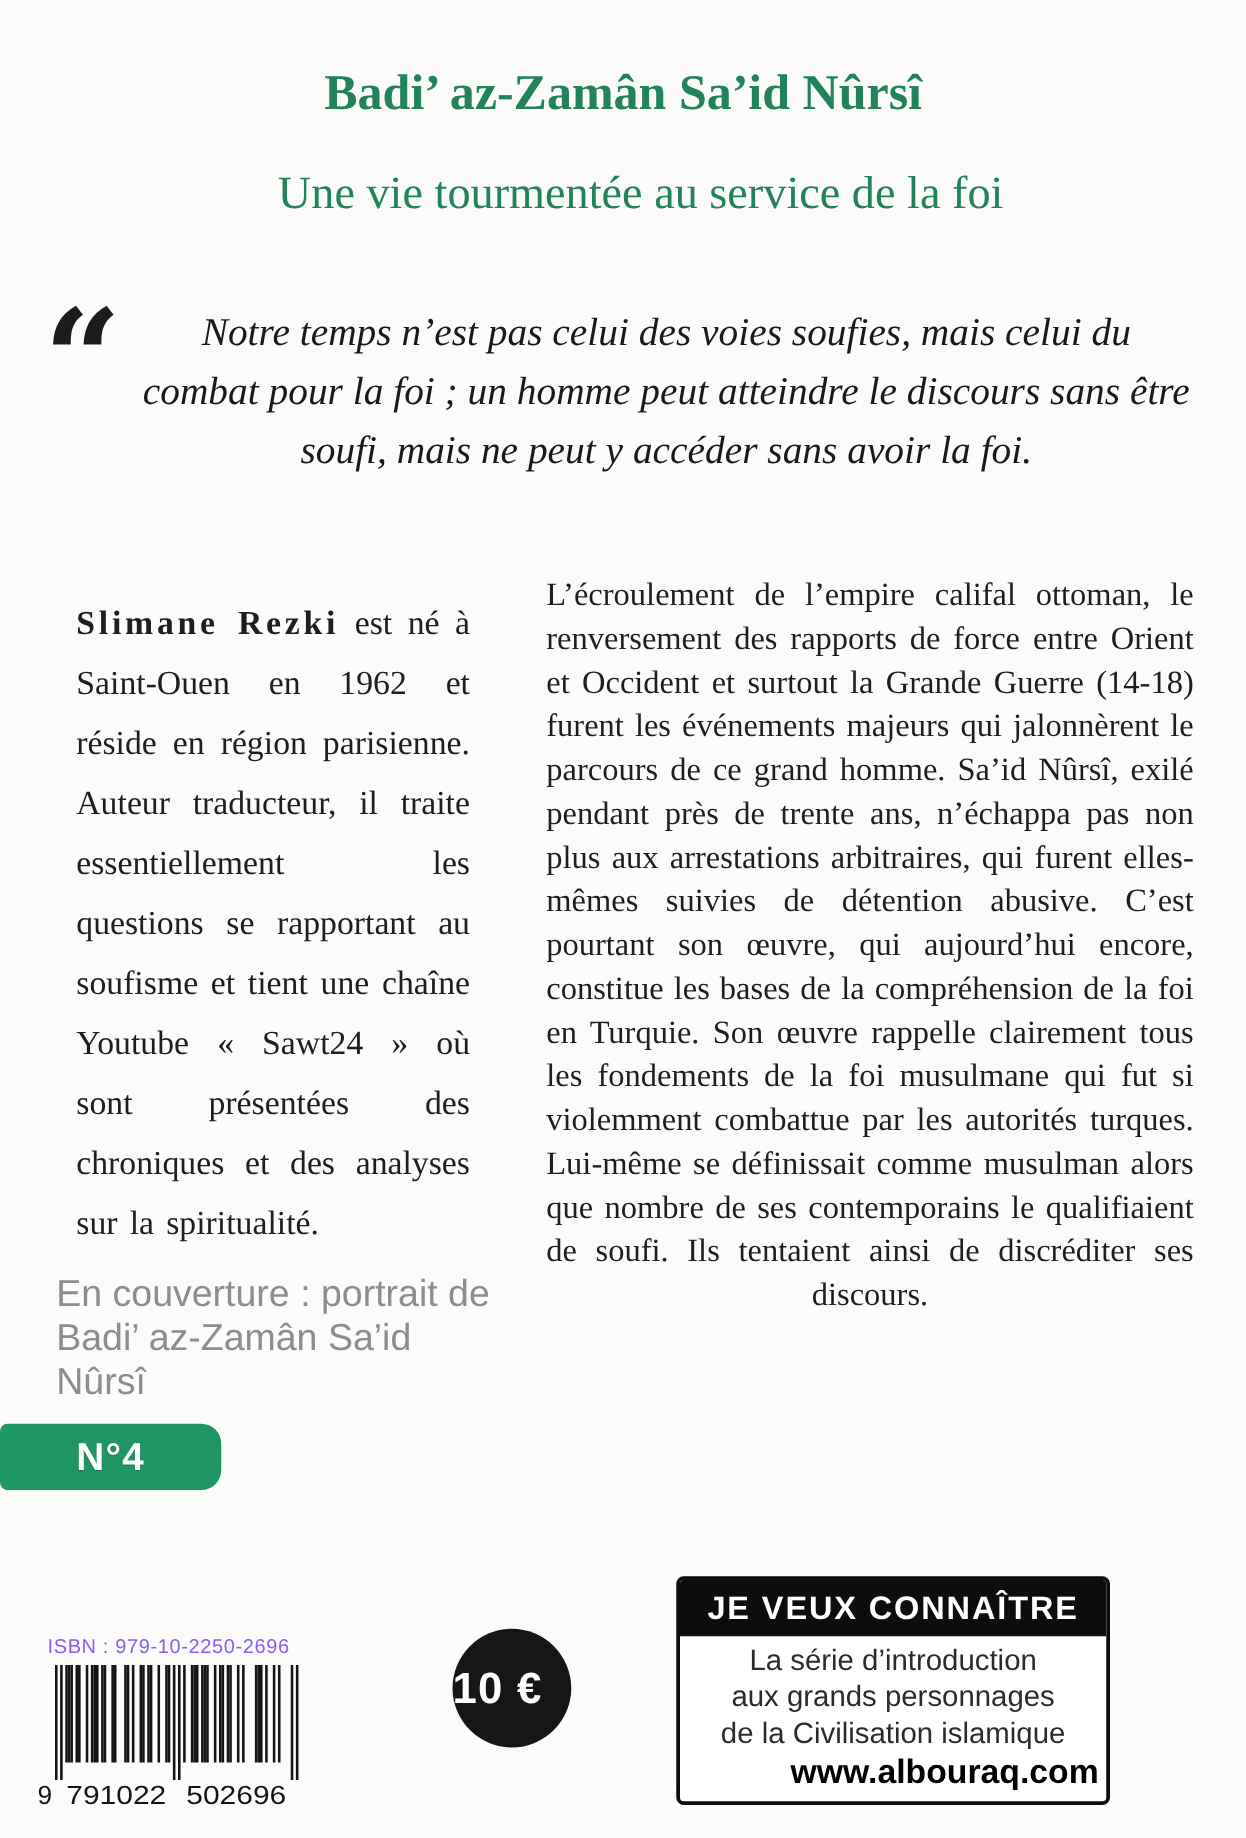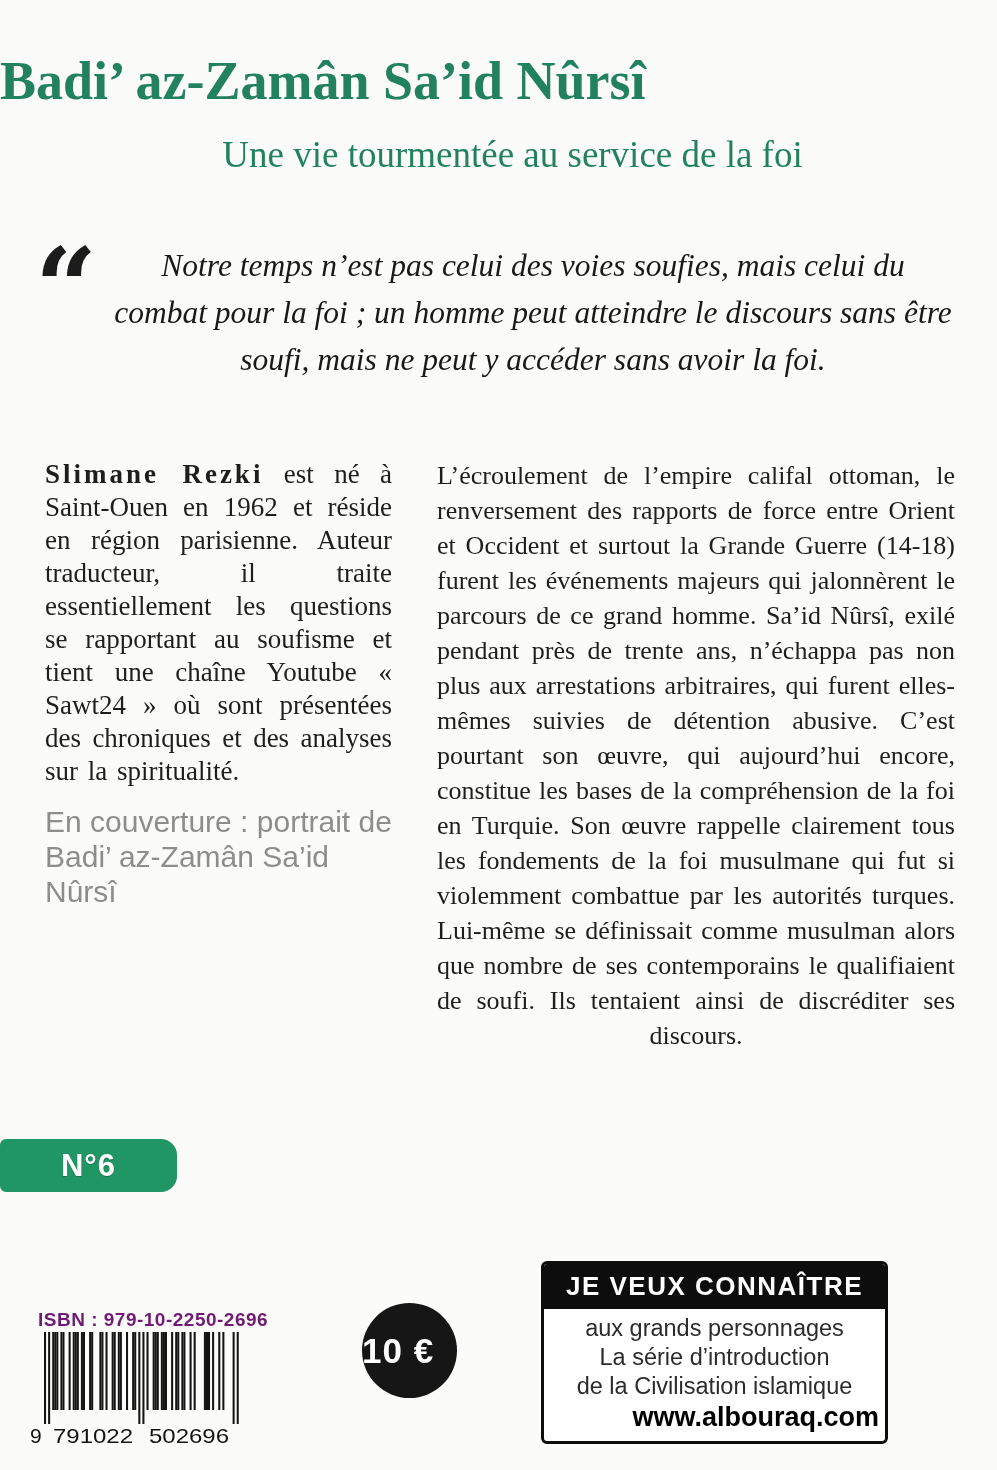--- a/index.html
+++ b/index.html
@@ -8,21 +8,21 @@
     background:var(--page-bg,#fbfbf9);
     font-family:"Liberation Serif",serif;
     color:#1d1d1d;
     overflow:hidden;
   }
   .page{position:absolute;inset:0;}
 
   
   .title{
     position:absolute;top:52px;left:0;width:100%;
-    font-weight:bold;font-size:54px;line-height:1.1;
+    text-align:center;font-weight:bold;font-size:40px;line-height:1.1;
     color:var(--green,#22825e);letter-spacing:0px;
   }
   .subtitle{
     position:absolute;top:133px;left:0;width:100%;
     text-align:center;font-size:37px;line-height:1.2;
     color:var(--green,#22825e);
     padding-left:14px;
   }
 
   
@@ -40,21 +40,21 @@
     text-align:center;color:#191919;padding-top:2px;
   }
 
   
   .columns{
     position:absolute;top:458px;left:45px;width:910px;
     display:flex;gap:45px;
   }
   .col-left{width:347px;flex:0 0 347px;}
   .bio{
-    margin:0;font-size:27px;line-height:33px;text-align:justify;
+    margin:16px;font-size:27px;line-height:48px;text-align:justify;
     word-spacing:3px;color:#1e1e1e;
   }
   .bio strong{letter-spacing:3px;font-weight:bold;}
   .cover-caption{
     margin:16px 0 0 0;font-family:"Liberation Sans",sans-serif;
     font-size:30px;line-height:35px;color:var(--gray,#8d8d8d);
   }
   .col-right{width:518px;flex:0 0 518px;}
   .desc{
     margin:0;font-size:26px;line-height:35px;
@@ -70,22 +70,22 @@
   }
   .series-badge span{
     font-family:"Liberation Sans",sans-serif;font-weight:bold;
     font-size:31px;color:#ffffff;letter-spacing:1px;
     text-shadow:0 1px 1px rgba(0,0,0,.25);
   }
 
   
   .isbn{
     position:absolute;left:38px;top:1309px;
-    font-family:"Liberation Sans",sans-serif;font-weight:bold;
-    font-size:19px;color:#701a75;letter-spacing:.5px;
+    font-family:"Liberation Sans",sans-serif;font-weight:normal;
+    font-size:16px;color:#8b5cf6;letter-spacing:.5px;
   }
   .barcode{position:absolute;left:28px;top:1332px;width:218px;height:114px;}
 
   .price-badge{
     position:absolute;left:362px;top:1303px;width:95px;height:95px;
     background:#161616;border-radius:50%;
     display:flex;align-items:center;
   }
   .price-badge span{
     font-family:"Liberation Sans",sans-serif;font-weight:bold;
@@ -130,21 +130,21 @@
     <div class="col-left">
       <p class="bio"><strong>Slimane Rezki</strong><span> est né à Saint-Ouen en 1962 et réside en région parisienne. Auteur traducteur, il traite essentiellement les questions se rapportant au soufisme et tient une chaîne Youtube « Sawt24 » où sont présentées des chroniques et des analyses sur la spiritualité.</span></p>
       <p class="cover-caption">En couverture : portrait de Badi’ az-Zamân Sa’id Nûrsî</p>
     </div>
     <div class="col-right">
       <p class="desc">L’écroulement de l’empire califal ottoman, le renversement des rapports de force entre Orient et Occident et surtout la Grande Guerre (14-18) furent les événements majeurs qui jalonnèrent le parcours de ce grand homme. Sa’id Nûrsî, exilé pendant près de trente ans, n’échappa pas non plus aux arrestations arbitraires, qui furent elles-mêmes suivies de détention abusive. C’est pourtant son œuvre, qui aujourd’hui encore, constitue les bases de la compréhension de la foi en Turquie. Son œuvre rappelle clairement tous les fondements de la foi musulmane qui fut si violemment combattue par les autorités turques. Lui-même se définissait comme musulman alors que nombre de ses contemporains le qualifiaient de soufi. Ils tentaient ainsi de discréditer ses discours.</p>
     </div>
   </div>
 
   <div class="series-badge">
-    <span>N°6</span>
+    <span>N°4</span>
   </div>
 
   <div class="isbn">ISBN : 979-10-2250-2696</div>
 
   <div class="barcode" id="barcode"><svg xmlns="http://www.w3.org/2000/svg" width="218" height="114" viewBox="0 0 218 114">
         <rect x="16.00" y="0" width="2.05" height="92" fill="#141414"></rect>
         <rect x="20.10" y="0" width="2.05" height="92" fill="#141414"></rect>
         <rect x="24.20" y="0" width="2.05" height="78" fill="#141414"></rect>
         <rect x="26.25" y="0" width="2.05" height="78" fill="#141414"></rect>
         <rect x="28.30" y="0" width="2.05" height="78" fill="#141414"></rect>
@@ -197,20 +197,20 @@
         <text x="161" y="111" text-anchor="middle" textLength="80" lengthAdjust="spacingAndGlyphs" font-family="Liberation Sans,sans-serif" font-size="21" fill="#141414">502696</text>
       </svg></div>
 
   <div class="price-badge">
     <span>10 €</span>
   </div>
 
   <div class="info-box">
     <div class="info-box-header">JE VEUX CONNAÎTRE</div>
     <div class="info-box-body">
+      <div>La série d’introduction</div>
       <div>aux grands personnages</div>
-      <div>La série d’introduction</div>
       <div>de la Civilisation islamique</div>
       <div class="info-box-site">www.albouraq.com</div>
     </div>
   </div>
 
 </div>
 
 </body></html>

